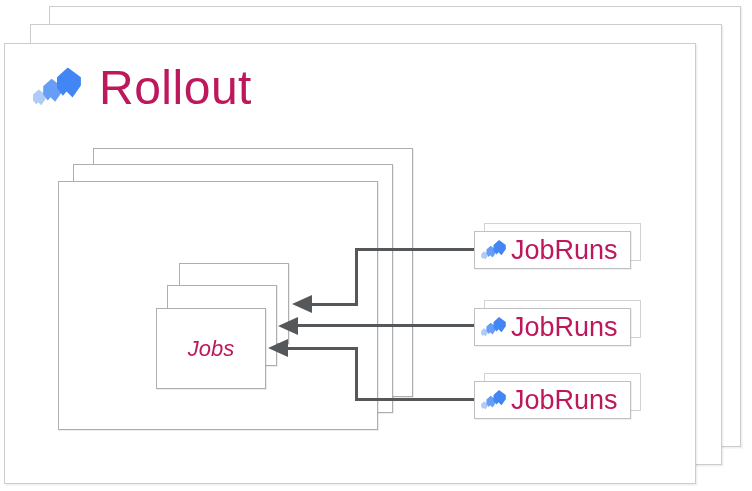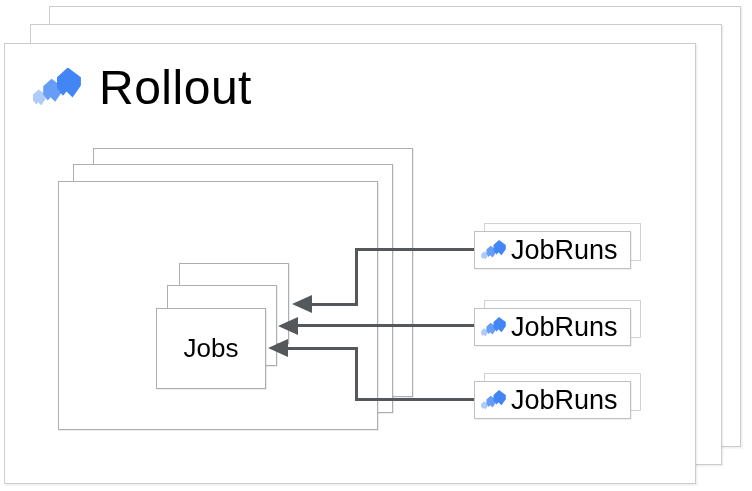--- a/index.html
+++ b/index.html
@@ -1,18 +1,18 @@
 <!DOCTYPE html>
 <html><head>
 <meta charset="utf-8">
 <style>
   html,body{margin:0;padding:0;background:#fff;}
   .canvas{
     position:relative;width:752px;height:491px;background:#fff;overflow:hidden;
-    font-family:"Liberation Sans", sans-serif;color:#000000;
+    font-family:"Liberation Sans", sans-serif;color:#be185d;
   }
   .card{position:absolute;background:#fff;box-sizing:border-box;text-align:center;}
   .outer-card{border:1.5px solid #caccce;box-shadow:1.5px 1.5px 0 rgba(60,64,67,.08);}
   .inner-card{border:1px solid #acaeb0;box-shadow:1px 1px 0 rgba(60,64,67,.10);}
   .jobrun-card{border:1px solid #bfc1c3;box-shadow:1px 1px 0 rgba(60,64,67,.08);}
   .jobrun-back{border:1px solid #d0d2d4;}
 
   
   .rollout-back{left:49px;top:6px;width:692px;height:441px;}
   .rollout-mid{left:30px;top:24px;width:692px;height:441px;}
@@ -24,21 +24,21 @@
   
   .phases-back{left:93px;top:148px;width:320px;height:249px;}
   .phases-mid{left:73px;top:164px;width:320px;height:249px;}
   .phases-front{left:58px;top:181px;width:320px;height:249px;}
   .phases-label{position:absolute;left:86px;top:205px;font-size:44px;line-height:1;}
 
   
   .jobs-back{left:179px;top:263px;width:110px;height:81px;}
   .jobs-mid{left:167px;top:285px;width:110px;height:81px;}
   .jobs-front{left:156px;top:308px;width:110px;height:81px;display:flex;align-items:center;justify-content:center;}
-  .jobs-label{font-size:26px;}
+  .jobs-label{font-size:22px;font-style:italic;}
 
   
   .jobrun{width:157px;height:38px;display:flex;align-items:center;padding-left:6px;}
   .jobrun-label{font-size:27px;margin-left:5px;white-space:nowrap;}
   .jr1b{left:484px;top:223px;width:157px;height:38px;}
   .jr2b{left:484px;top:300px;width:157px;height:38px;}
   .jr3b{left:484px;top:373px;width:157px;height:38px;}
   .jr1{left:474px;top:231px;}
   .jr2{left:474px;top:308px;}
   .jr3{left:474px;top:381px;}

